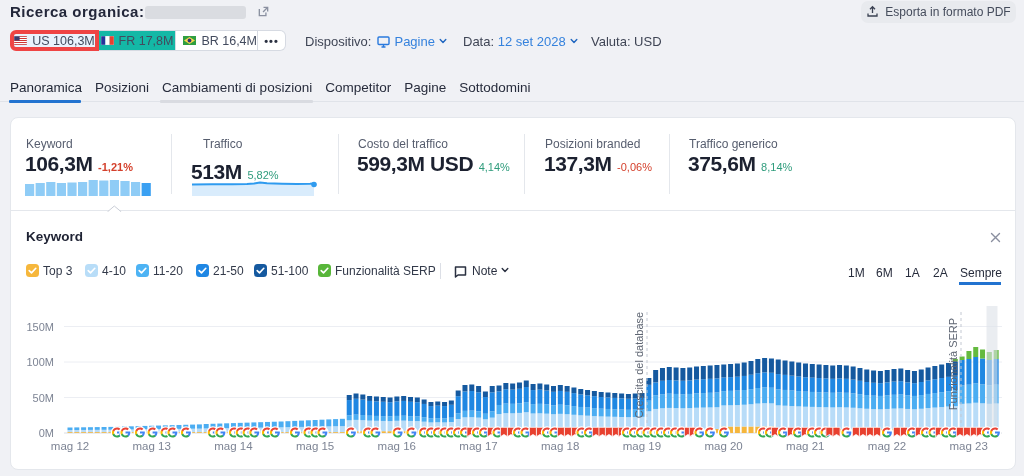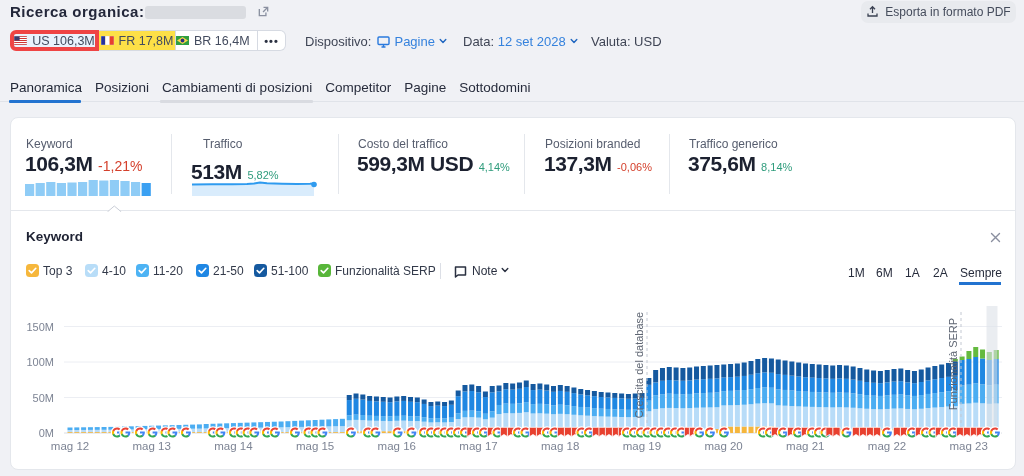--- a/index.html
+++ b/index.html
@@ -27,27 +27,27 @@
         <g fill="#d03433">
           <rect y="0" width="13" height="1"></rect>
           <rect y="2" width="13" height="1"></rect>
           <rect y="4" width="13" height="1"></rect>
           <rect y="6" width="13" height="1"></rect>
           <rect y="8" width="13" height="1"></rect>
         </g>
         <rect width="5.6" height="4.5" fill="#3c3b6e"></rect>
         <rect width="13" height="9" fill="none" stroke="#c9cdd6" stroke-width="0.5"></rect>
       </svg>US&nbsp;106,3M</div>
-  <div style="display:flex;align-items:center;justify-content:center;width:77px;background:#fde047;border:1px solid #d6dae2;border-left:none"><svg width="13" height="9" viewBox="0 0 13 9" style="vertical-align:-1px;margin-right:5px">
+  <div style="display:flex;align-items:center;justify-content:center;width:77px;background:#14b8a6;border:1px solid #d6dae2;border-left:none"><svg width="13" height="9" viewBox="0 0 13 9" style="vertical-align:-1px;margin-right:5px">
         <rect width="4.33" height="9" fill="#26339b"></rect>
         <rect x="4.33" width="4.33" height="9" fill="#fff"></rect>
         <rect x="8.66" width="4.34" height="9" fill="#e8402f"></rect>
         <rect width="13" height="9" fill="none" stroke="#c9cdd6" stroke-width="0.5"></rect>
       </svg>FR&nbsp;17,8M</div>
-  <div style="display:flex;align-items:center;justify-content:flex-start;width:82px;background:#fff;border:1px solid #d6dae2;border-left:none"><svg width="13" height="9" viewBox="0 0 13 9" style="vertical-align:-1px;margin-right:5px">
+  <div style="display:flex;align-items:center;justify-content:flex-end;width:82px;background:#fff;border:1px solid #d6dae2;border-left:none"><svg width="13" height="9" viewBox="0 0 13 9" style="vertical-align:-1px;margin-right:5px">
         <rect width="13" height="9" fill="#2f9e41"></rect>
         <path d="M6.5 1 L12 4.5 L6.5 8 L1 4.5 Z" fill="#f8d84b"></path>
         <circle cx="6.5" cy="4.5" r="1.9" fill="#29337e"></circle>
       </svg>BR&nbsp;16,4M</div>
   <div style="display:flex;align-items:center;justify-content:center;width:28px;background:#fff;border:1px solid #d6dae2;border-left:none;border-radius:0 6px 6px 0;font-weight:bold;letter-spacing:1px;color:#2a3040;font-size:11px">•••</div>
 </div>
 
 <div class="abs" style="left:305px;top:34px;font-size:13px;color:#3f4555">Dispositivo:<svg width="13" height="12" viewBox="0 0 13 12" style="vertical-align:-2px;margin:0 4px 0 6px">
       <rect x="1" y="1" width="11" height="7.5" rx="1" fill="none" stroke="#2879dd" stroke-width="1.4"></rect>
       <path d="M4.5 11 h4 M6.5 8.5 v2.5" stroke="#2879dd" stroke-width="1.4"></path>
@@ -78,21 +78,21 @@
   <path d="M0.5 6.8 L7.3 1 L14.2 6.8 Z" fill="#fff"></path>
   <path d="M0.5 6.8 L7.3 1 L14.2 6.8" fill="none" stroke="#c9cdd6" stroke-width="1"></path>
 </svg>
 
 <div class="abs" style="left:171px;top:134px;width:1px;height:60px;background:#e4e7ec"></div>
 <div class="abs" style="left:338px;top:134px;width:1px;height:60px;background:#e4e7ec"></div>
 <div class="abs" style="left:524px;top:134px;width:1px;height:60px;background:#e4e7ec"></div>
 <div class="abs" style="left:669px;top:134px;width:1px;height:60px;background:#e4e7ec"></div>
 
 <div class="abs" style="left:26px;top:137px;font-size:12px;color:#565d6e">Keyword</div>
-<div class="abs" style="left:25px;top:152px;font-size:21px;font-weight:bold;color:#1c2130;letter-spacing:-0.4px">106,3M <span style="font-size:14px;font-weight:400;color:#d4402c;letter-spacing:0">-1,21%</span></div>
+<div class="abs" style="left:25px;top:152px;font-size:21px;font-weight:bold;color:#1c2130;letter-spacing:-0.4px">106,3M <span style="font-size:11px;font-weight:700;color:#d4402c;letter-spacing:0">-1,21%</span></div>
 <svg width="130" height="22" viewBox="0 0 130 22" style="position:absolute;left:25px;top:174px">
     <rect x="0.0" y="10.0" width="9.2" height="12.0" fill="#8fccf6"></rect>
     <rect x="10.6" y="9.0" width="9.2" height="13.0" fill="#8fccf6"></rect>
     <rect x="21.2" y="8.0" width="9.2" height="14.0" fill="#8fccf6"></rect>
     <rect x="31.8" y="9.0" width="9.2" height="13.0" fill="#8fccf6"></rect>
     <rect x="42.4" y="8.5" width="9.2" height="13.5" fill="#8fccf6"></rect>
     <rect x="53.0" y="8.0" width="9.2" height="14.0" fill="#8fccf6"></rect>
     <rect x="63.6" y="6.0" width="9.2" height="16.0" fill="#8fccf6"></rect>
     <rect x="74.2" y="6.5" width="9.2" height="15.5" fill="#8fccf6"></rect>
     <rect x="84.8" y="6.0" width="9.2" height="16.0" fill="#8fccf6"></rect>

